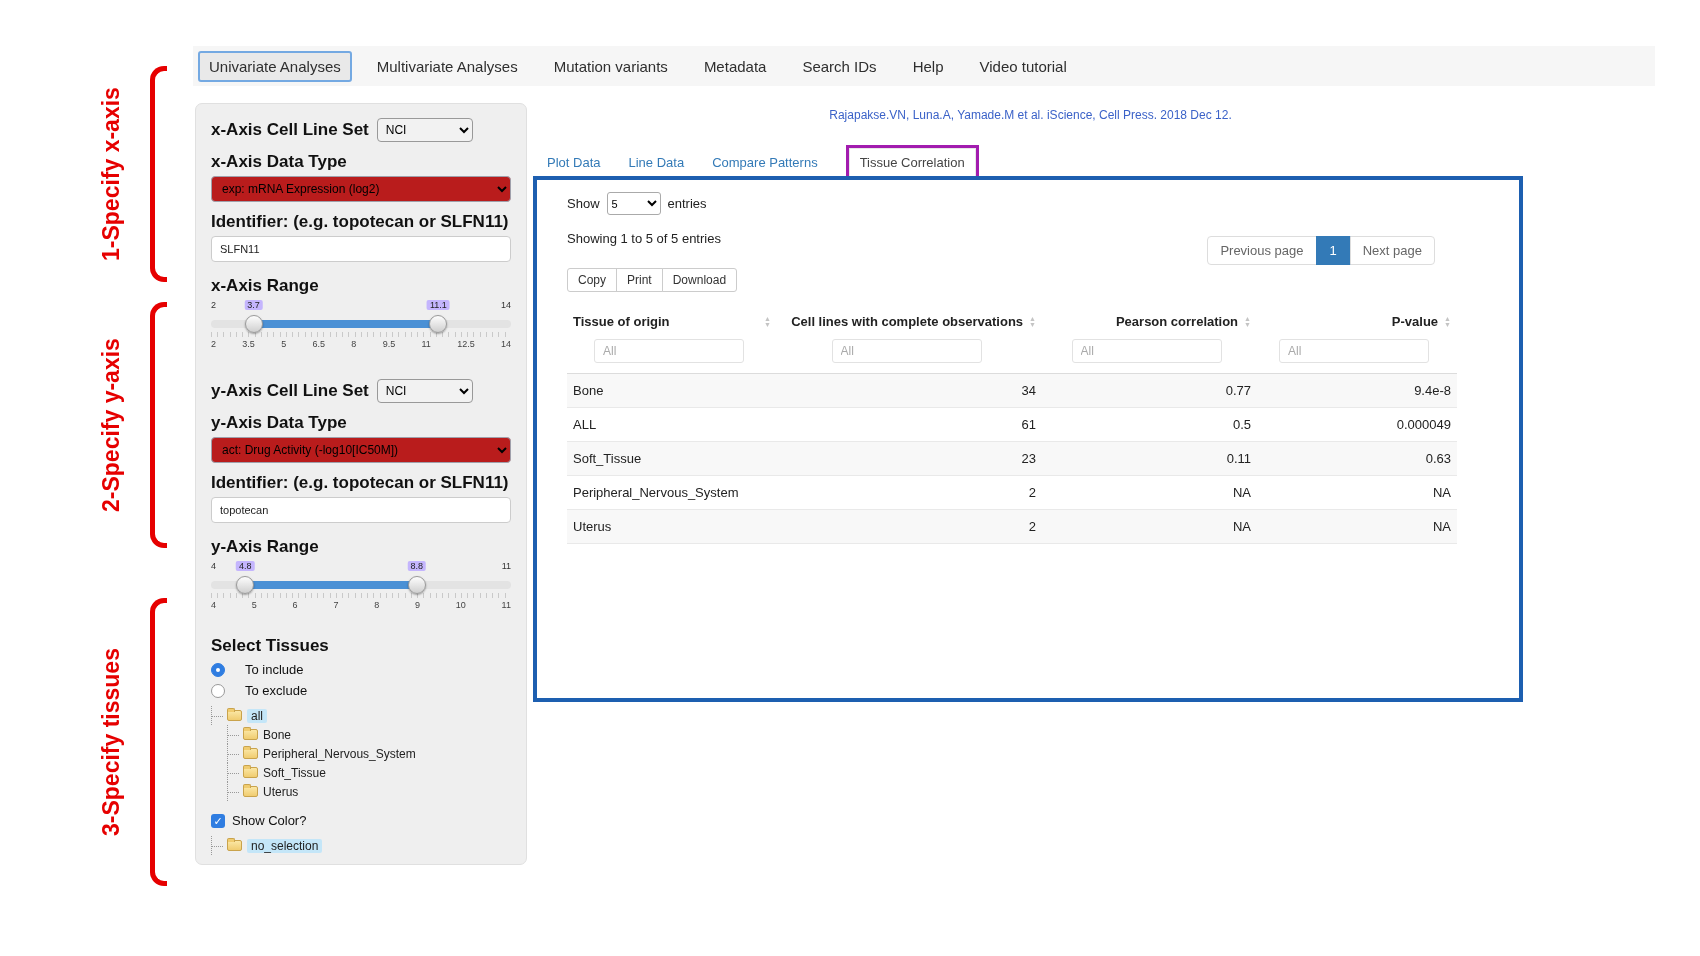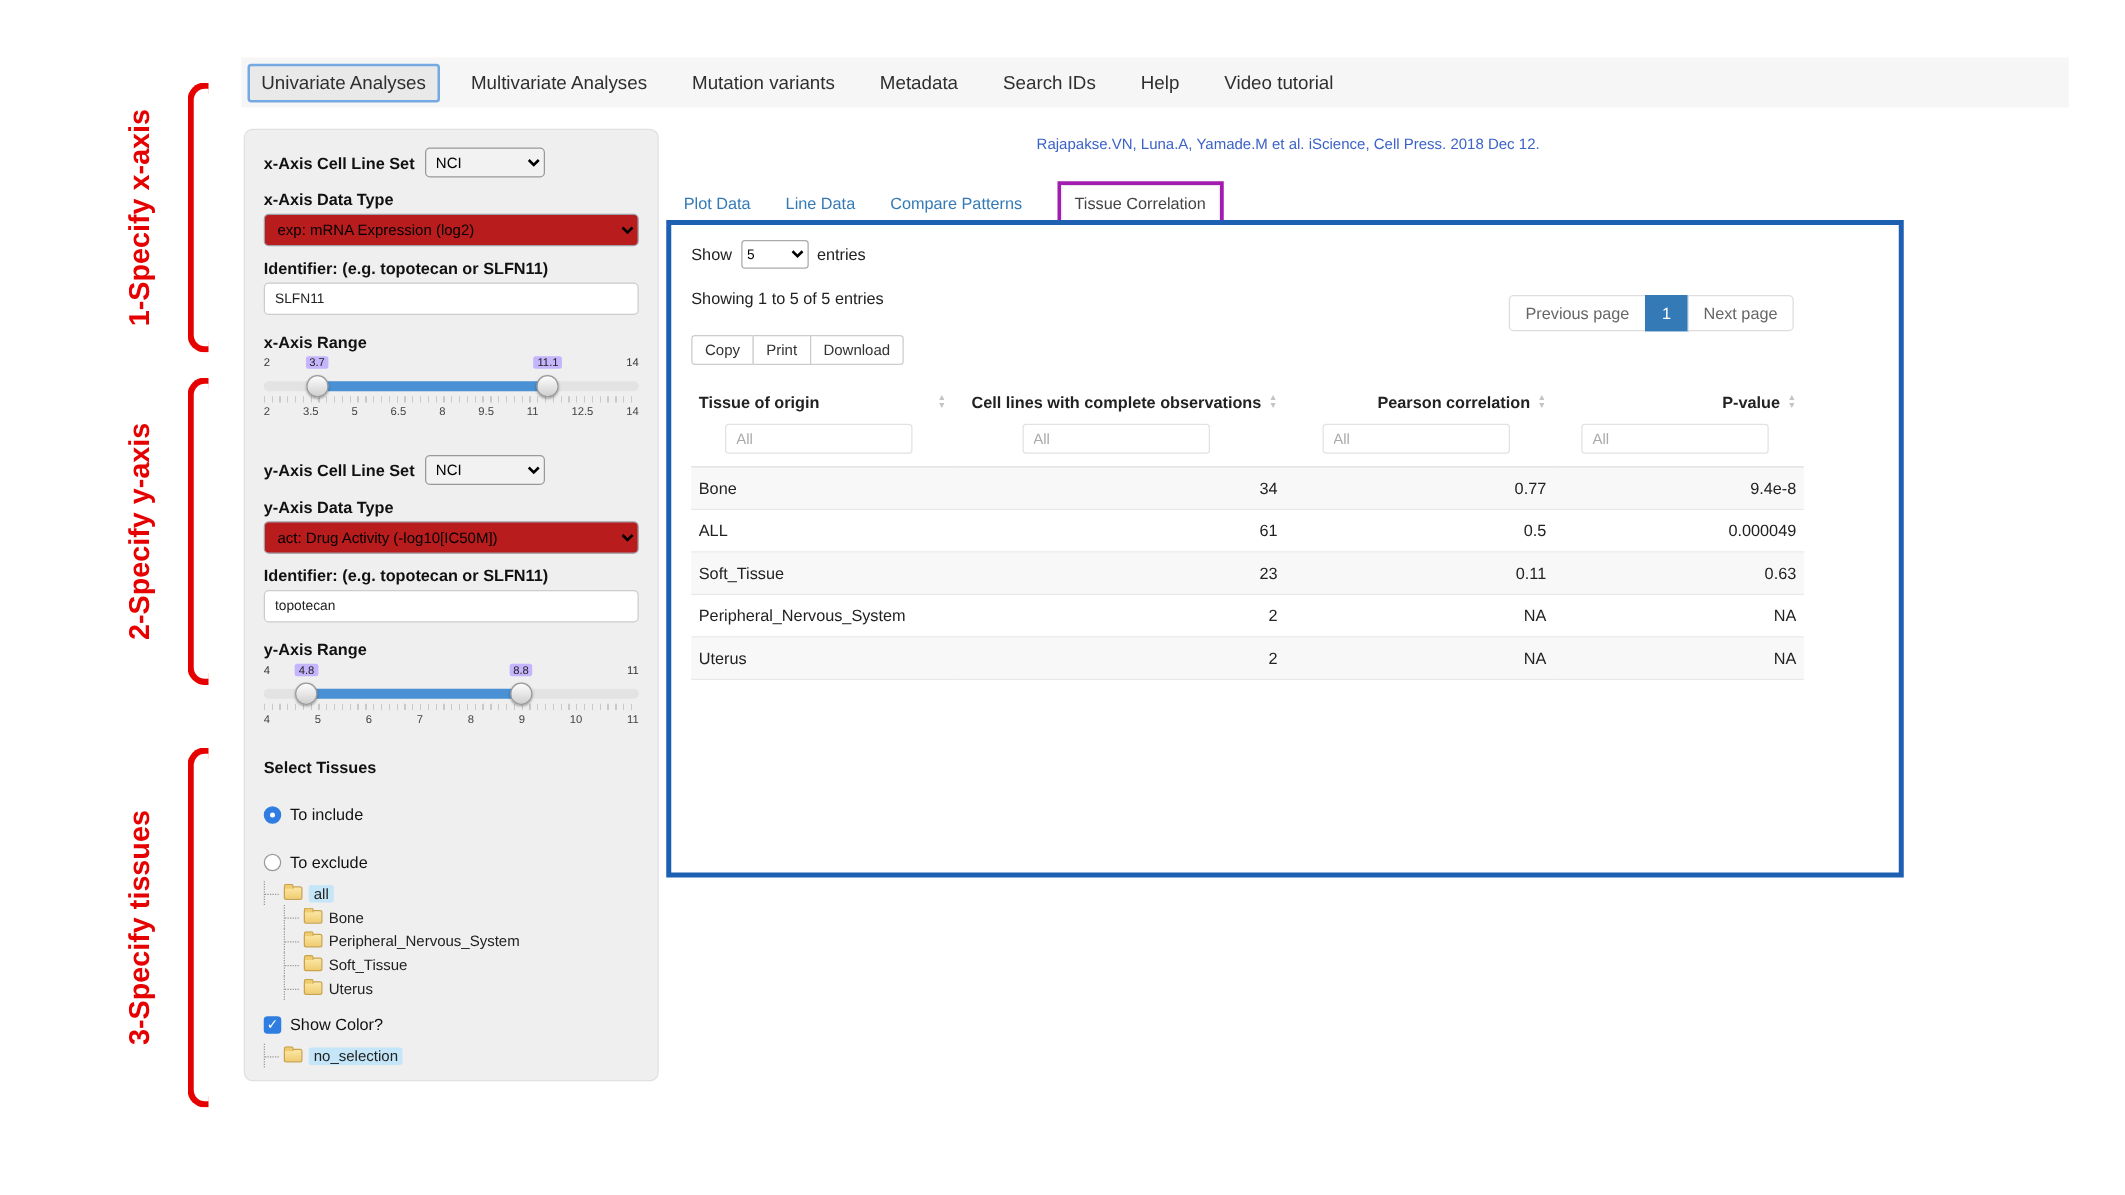--- a/index.html
+++ b/index.html
@@ -13,39 +13,39 @@
   .ann3 { top:598px; height:288px; }
 
   
   .navbar { position:absolute; left:193px; top:46px; width:1462px; height:40px; background:#f6f6f6; display:flex; align-items:center; gap:14px; padding-left:5px; font-size:15px; color:#2f2f2f; }
   .nav-tab { padding:5px 9px; border:2px solid transparent; cursor:pointer; white-space:nowrap; }
   .nav-tab.active { border-color:#74a9e2; background:#e9e9e9; border-radius:3px; }
 
   
   .sidebar { position:absolute; left:195px; top:103px; width:332px; height:762px; background:#efefef; border:1px solid #e0e0e0; border-radius:7px; padding:14px 15px; font-size:13px; color:#111; overflow:hidden; }
   .sb-row { display:flex; align-items:center; gap:8px; }
-  .sb-label { font-weight:bold; font-size:13px; }
+  .sb-label { font-weight:bold; font-size:17px; }
   .sel-small { width:96px; height:24px; font-size:12px; border:1px solid #999; border-radius:4px; background:#f2f2f2; padding:1px 4px; }
   .sel-wide { width:100%; height:26px; font-size:12px; border:1px solid #a0a0ab; border-radius:4px; background:#b91c1c; padding:1px 6px; margin-top:4px; }
   .txt-input { width:100%; height:26px; font-size:11px; border:1px solid #ccc; border-radius:4px; background:#fff; padding:2px 8px; margin-top:4px; color:#222; }
   .mt10 { margin-top:10px; } .mt14 { margin-top:14px; } .mt30 { margin-top:30px; } .mt26 { margin-top:26px; }
 
   
   .slider { margin-top:4px; position:relative; }
   .slider-top { position:relative; height:13px; font-size:9px; color:#333; }
   .s-minl { position:absolute; left:0; } .s-maxl { position:absolute; right:0; }
   .s-float { position:absolute; transform:translateX(-50%); background:#c4b5fd; padding:0 3px; border-radius:2px; color:#222; }
   .slider-track { position:relative; height:8px; background:#e3e3e3; border-radius:4px; margin-top:7px; }
   .slider-bar { position:absolute; top:0; height:8px; background:#4a90d5; }
   .slider-handle { position:absolute; top:-5px; width:18px; height:18px; border-radius:50%; background:linear-gradient(#fdfdfd,#cfcfcf); border:1px solid #9a9a9a; box-shadow:0 1px 2px rgba(0,0,0,.35); transform:translateX(-50%); cursor:pointer; }
   .slider-ticks { height:5px; margin-top:4px; background:repeating-linear-gradient(90deg,#c9c9c9 0 1px,transparent 1px 2.083%); }
   .slider-ticklabels { display:flex; justify-content:space-between; font-size:9px; color:#444; margin-top:2px; }
 
   
-  .radio-row { display:flex; align-items:center; gap:7px; margin-top:23px; cursor:pointer; }
+  .radio-row { display:flex; align-items:center; gap:20px; margin-top:6px; cursor:pointer; }
   .radio { width:14px; height:14px; border-radius:50%; border:1px solid #999; background:#fff; position:relative; flex:0 0 auto; }
   .radio.checked { border-color:#2f7de1; background:#2f7de1; }
   .radio.checked::after { content:""; position:absolute; left:4px; top:4px; width:4px; height:4px; border-radius:50%; background:#fff; }
   .check-row { display:flex; align-items:center; gap:7px; margin-top:12px; cursor:pointer; }
   .checkbox { width:14px; height:14px; border-radius:3px; background:#2f7de1; color:#fff; font-size:11px; line-height:14px; text-align:center; flex:0 0 auto; }
 
   
   .tree { margin-top:8px; font-size:12px; color:#222; }
   .tree-row { display:flex; align-items:center; height:19px; }
   .conn { width:13px; height:19px; border-left:1px dotted #999; position:relative; margin-right:3px; flex:0 0 auto; }
@@ -57,21 +57,21 @@
 
   
   .citation { position:absolute; left:538px; top:104px; width:985px; text-align:center; font-size:12px; color:#222; }
   .citation-link { color:#3b62c8; margin-top:4px; cursor:pointer; }
 
   .subtabs { position:absolute; left:547px; top:144px; height:36px; display:flex; align-items:center; gap:28px; font-size:13px; }
   .subtab { color:#337ab7; cursor:pointer; white-space:nowrap; }
   .red-annotation-box { border:3px solid #a21caf; }
   .subtab.active { color:#444; background:#fff; border:1px solid #e8e8e8; padding:6px 10px; }
 
-  .blue-panel { position:absolute; left:533px; top:176px; width:990px; height:526px; border:4px solid #1d5fb0; padding:12px 16px; font-size:13px; color:#222; }
+  .blue-panel { position:absolute; left:533px; top:176px; width:990px; height:526px; border:4px solid #1d5fb0; padding:12px 30px; font-size:13px; color:#222; }
   .show-row { display:flex; align-items:center; gap:7px; }
   .sel-entries { width:54px; height:23px; font-size:11px; border:1px solid #aaa; border-radius:3px; background:#fff; }
   .showing-text { margin-top:16px; }
   .pagination { position:absolute; top:56px; right:84px; display:flex; font-size:13px; }
   .page-prev,.page-next { border:1px solid #ddd; background:#fff; color:#666; padding:6px 12px; cursor:pointer; white-space:nowrap; }
   .page-prev { border-radius:4px 0 0 4px; }
   .page-next { border-radius:0 4px 4px 0; margin-left:-1px; }
   .page-current { border:1px solid #337ab7; background:#337ab7; color:#fff; padding:6px 13px; margin-left:-1px; cursor:pointer; }
   .btn-group { display:inline-flex; margin-top:22px; }
   .btn { border:1px solid #ccc; background:#fff; font-size:12px; padding:4px 10px; color:#333; margin-left:-1px; cursor:pointer; }

